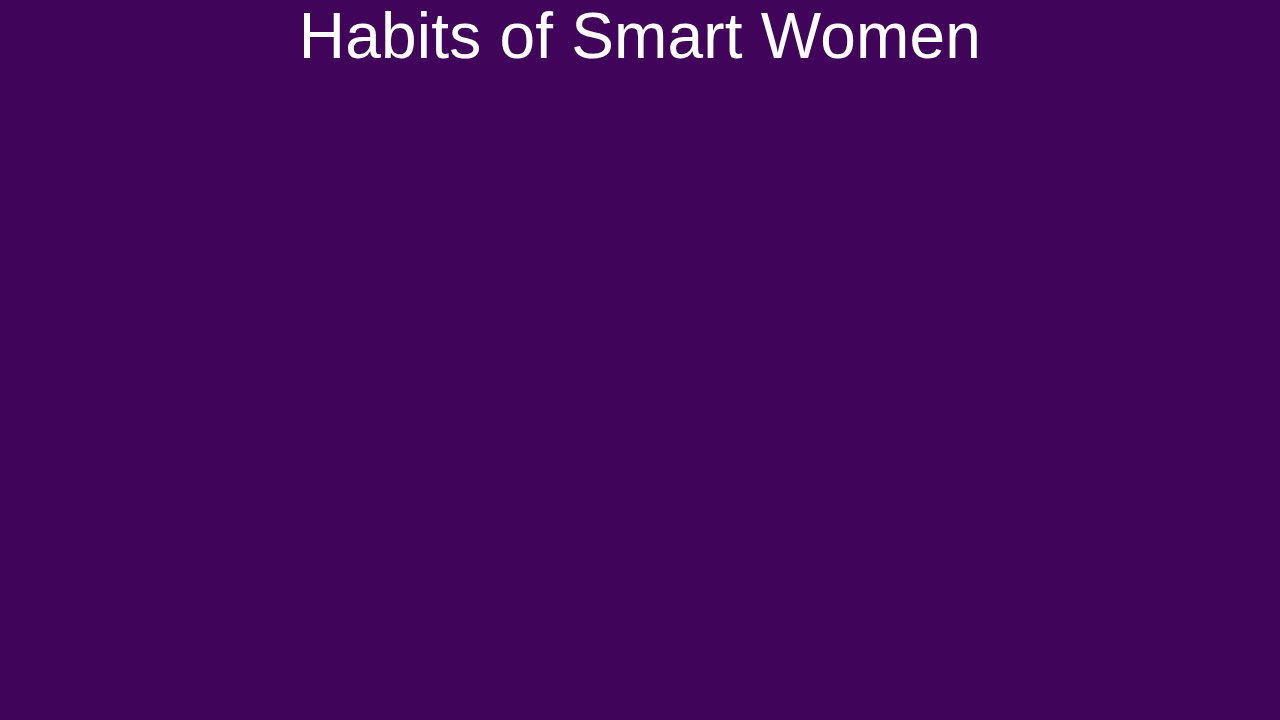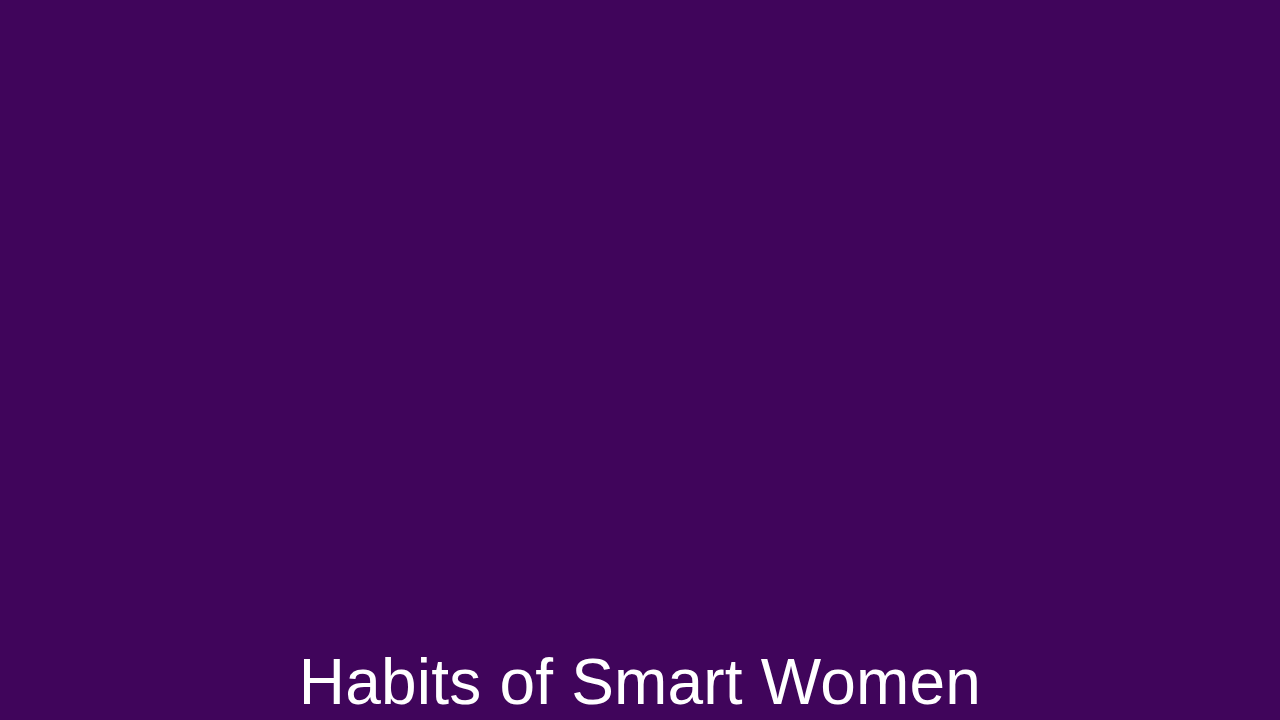--- a/index.html
+++ b/index.html
@@ -16,21 +16,21 @@
     background: #40055b;
   }
 
   .slide-canvas {
     position: relative;
     box-sizing: border-box;
     width: 1280px;
     height: 720px;
     background-color: #40055b;
     display: flex;
-    align-items: flex-end;
+    align-items: flex-start;
     justify-content: center;
     overflow: hidden;
   }
 
   .title-block {
     display: block;
     width: 100%;
     text-align: center;
     padding: 0 40px;
     box-sizing: border-box;

